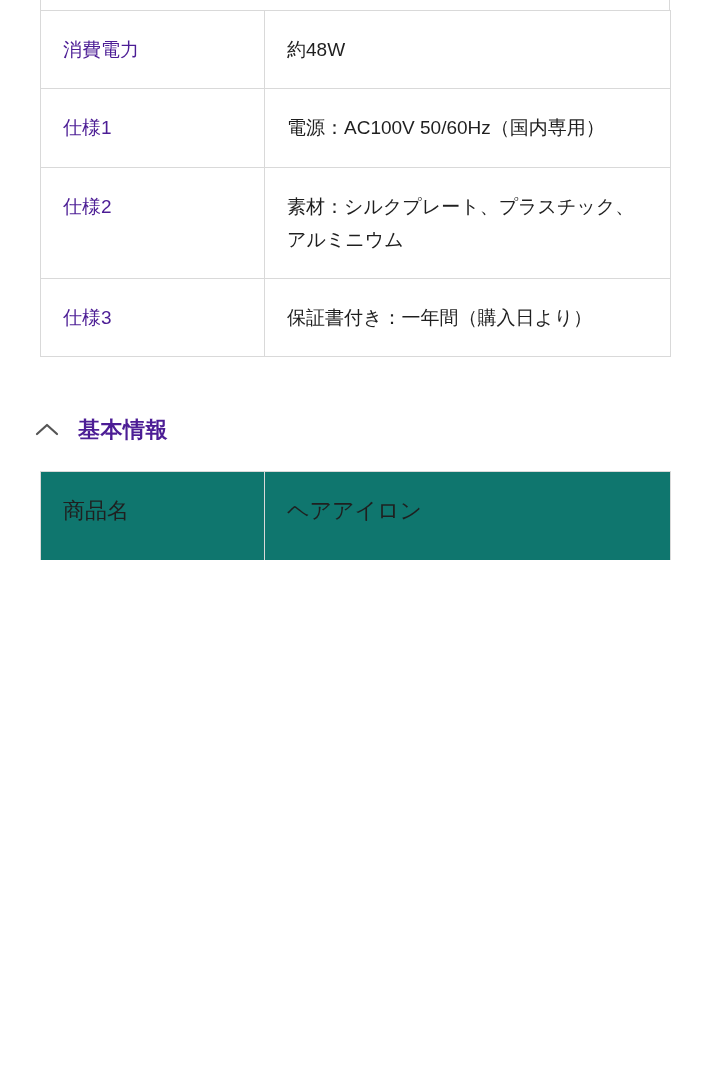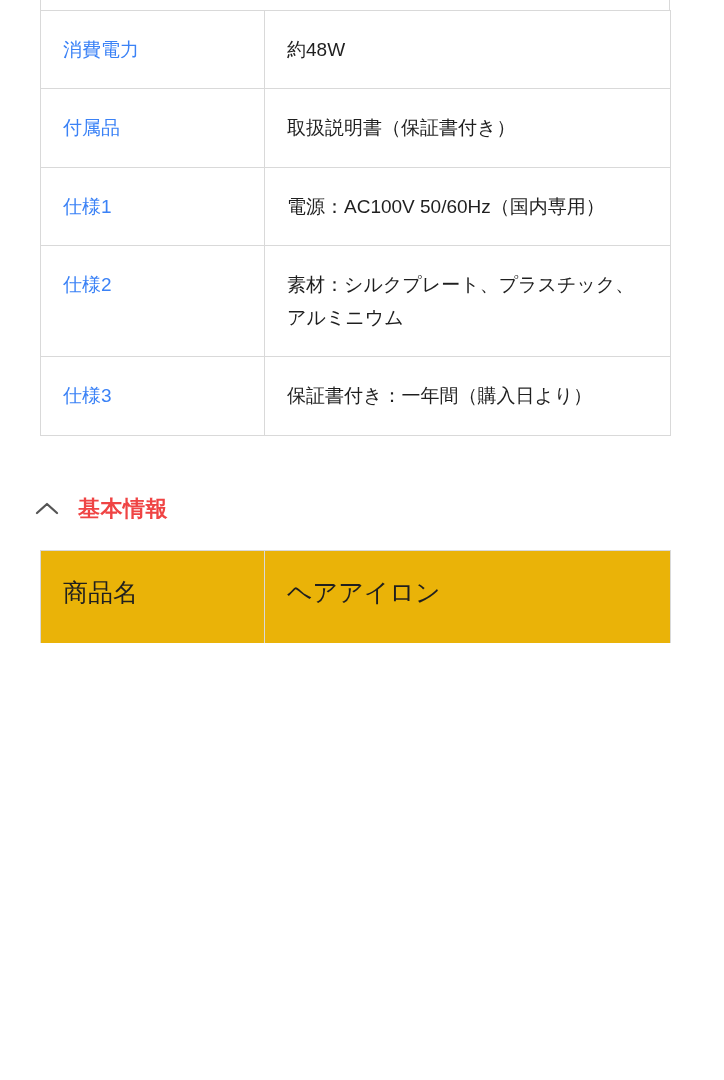--- a/index.html
+++ b/index.html
@@ -35,21 +35,21 @@
     border: 1px solid #d9d9d9;
     vertical-align: top;
     padding: 22px 20px 22px 22px;
     font-size: 19px;
     line-height: 1.75;
     color: #1f1f1f;
     background: #ffffff;
     word-break: break-all;
   }
   .spec-table td.label {
-    color: #3b82f6;
+    color: #4c1d95;
   }
   .multi-line {
     white-space: pre-wrap;
   }
   .section-head {
     display: flex;
     align-items: center;
     gap: 18px;
     margin: 58px 0 26px 34px;
   }
@@ -57,39 +57,39 @@
     width: 26px;
     height: 26px;
     position: relative;
     flex: 0 0 auto;
   }
   .chevron-up svg { display: block; }
   .section-title {
     font-size: 22px;
     font-weight: bold;
     letter-spacing: 0.5px;
-    color: #ef4444;
+    color: #4c1d95;
   }
   .bottom-table {
     border-collapse: collapse;
     table-layout: fixed;
     width: 630px;
     margin: 0 0 0 40px;
   }
   .bottom-table col.c1 { width: 224px; }
   .bottom-table col.c2 { width: 406px; }
   .bottom-table td {
     border: 1px solid #d9d9d9;
     border-bottom: none;
     vertical-align: top;
     padding: 20px 20px 30px 22px;
-    font-size: 25px;
+    font-size: 22px;
     line-height: 1.7;
     color: #1f1f1f;
-    background: #eab308;
+    background: #0f766e;
     height: 20px;
     overflow: hidden;
   }
   .cut-top {
     height: 10px;
     width: 630px;
     margin-left: 40px;
     border-left: 1px solid #d9d9d9;
     border-right: 1px solid #d9d9d9;
     box-sizing: border-box;
@@ -104,24 +104,20 @@
 
   <table class="spec-table top-clip">
     <colgroup>
         <col class="c1">
         <col class="c2">
       </colgroup>
     <tbody>
       <tr>
         <td class="label">消費電力</td>
         <td class="value multi-line">約48W</td>
-      </tr>
-      <tr>
-        <td class="label">付属品</td>
-        <td class="value multi-line">取扱説明書（保証書付き）</td>
       </tr>
       <tr>
         <td class="label">仕様1</td>
         <td class="value multi-line">電源：AC100V 50/60Hz（国内専用）</td>
       </tr>
       <tr>
         <td class="label">仕様2</td>
         <td class="value multi-line">素材：シルクプレート、プラスチック、アルミニウム</td>
       </tr>
       <tr>

